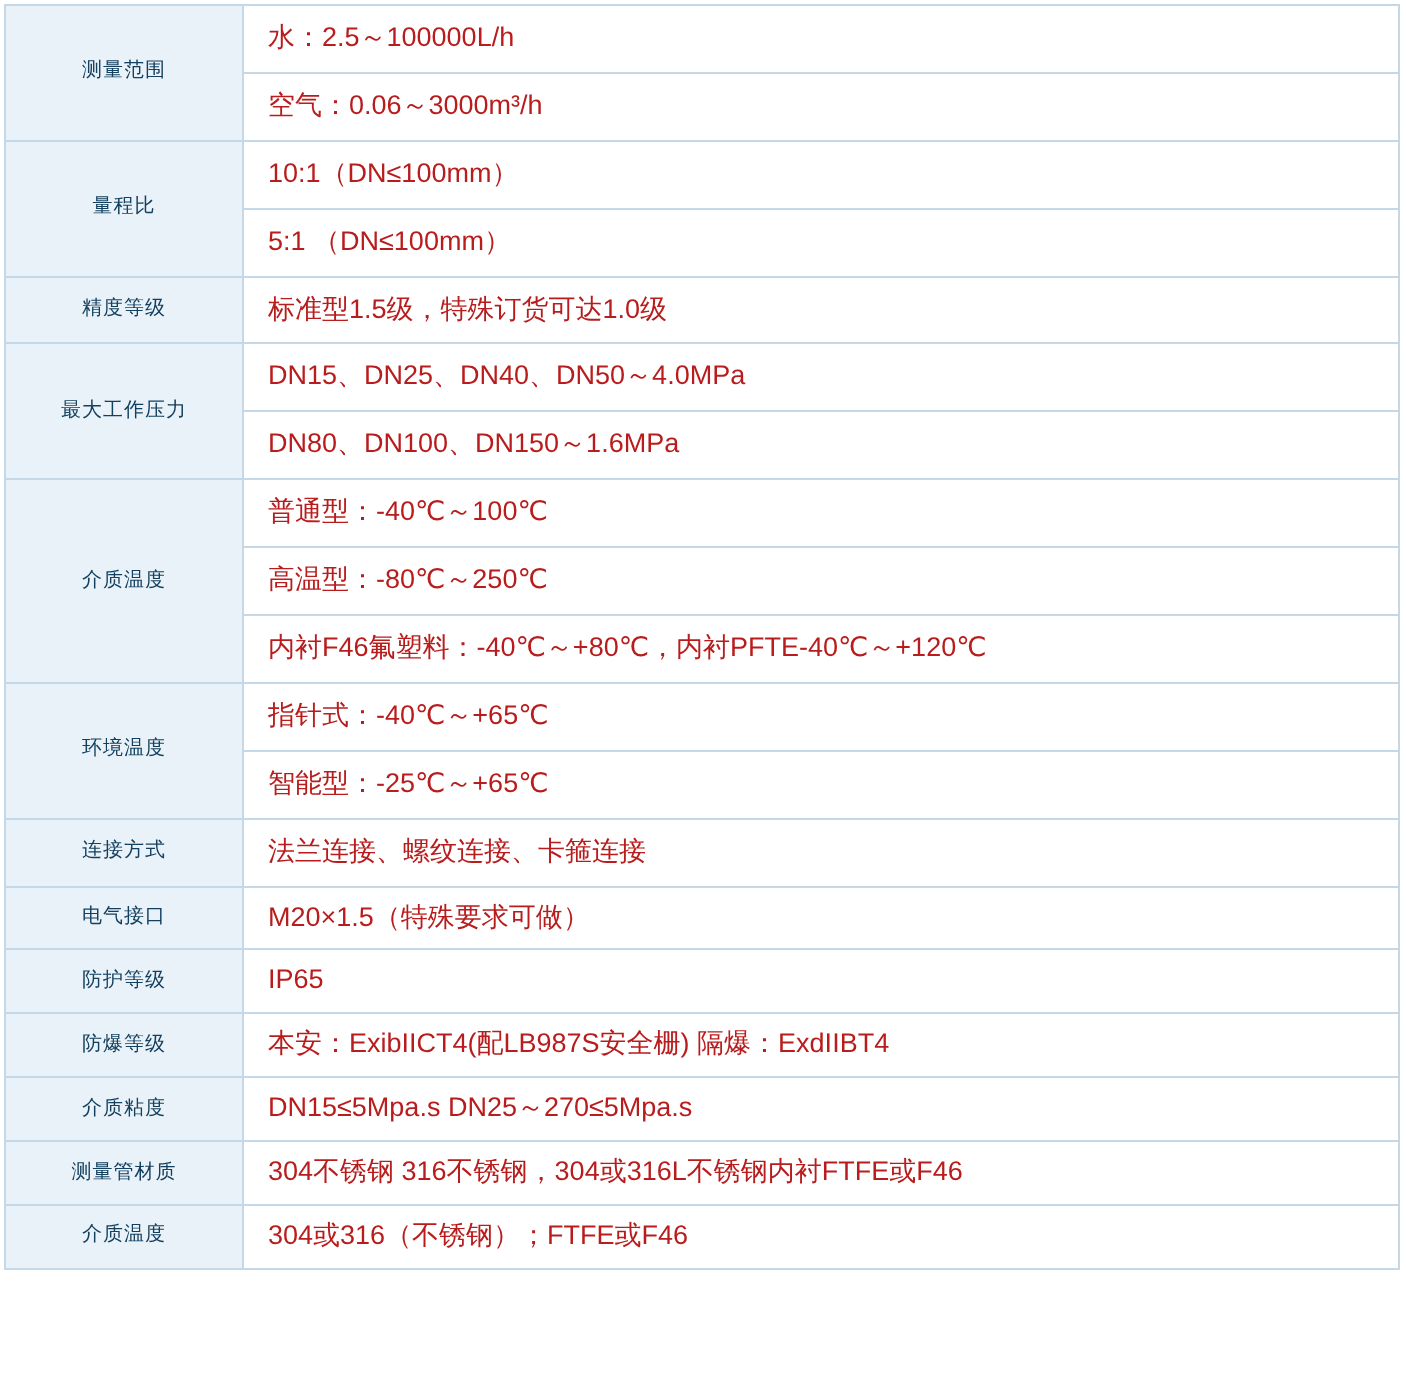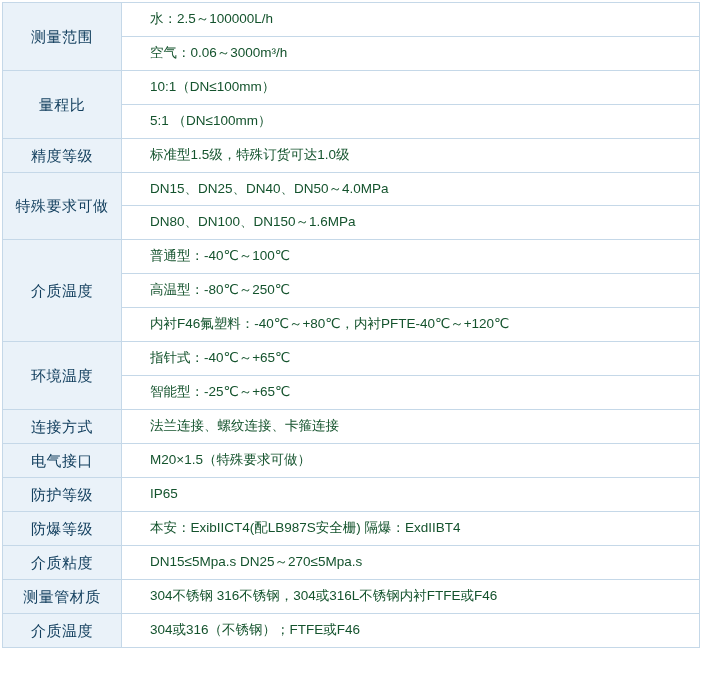--- a/index.html
+++ b/index.html
@@ -24,29 +24,29 @@
     border: 1px solid #c5d8e8;
     font-size: 13.5px;
     line-height: 1.4;
     vertical-align: middle;
   }
   td.label {
     width: 110px;
     background: #eaf2f9;
     text-align: center;
     color: #14405f;
-    font-size: 15px;
+    font-size: 10px;
     padding: 6px 4px;
     letter-spacing: 0.5px;
   }
   td.value {
     background: #ffffff;
-    padding: 7px 28px;
+    padding: 7px 12px;
     text-align: left;
-    color: #14532d;
+    color: #b91c1c;
   }
   td.value.tight {
     padding-top: 6px;
     padding-bottom: 6px;
   }
 </style>
 </head>
 <body>
 
 <table class="spec-table">
@@ -67,21 +67,21 @@
     <tr>
       <td class="value">5:1 （DN≤100mm）</td>
     </tr>
 
     <tr>
       <td class="label">精度等级</td>
       <td class="value">标准型1.5级，特殊订货可达1.0级</td>
     </tr>
 
     <tr>
-      <td class="label" rowspan="2">特殊要求可做</td>
+      <td class="label" rowspan="2">最大工作压力</td>
       <td class="value">DN15、DN25、DN40、DN50～4.0MPa</td>
     </tr>
     <tr>
       <td class="value">DN80、DN100、DN150～1.6MPa</td>
     </tr>
 
     <tr>
       <td class="label" rowspan="3">介质温度</td>
       <td class="value">普通型：-40℃～100℃</td>
     </tr>

